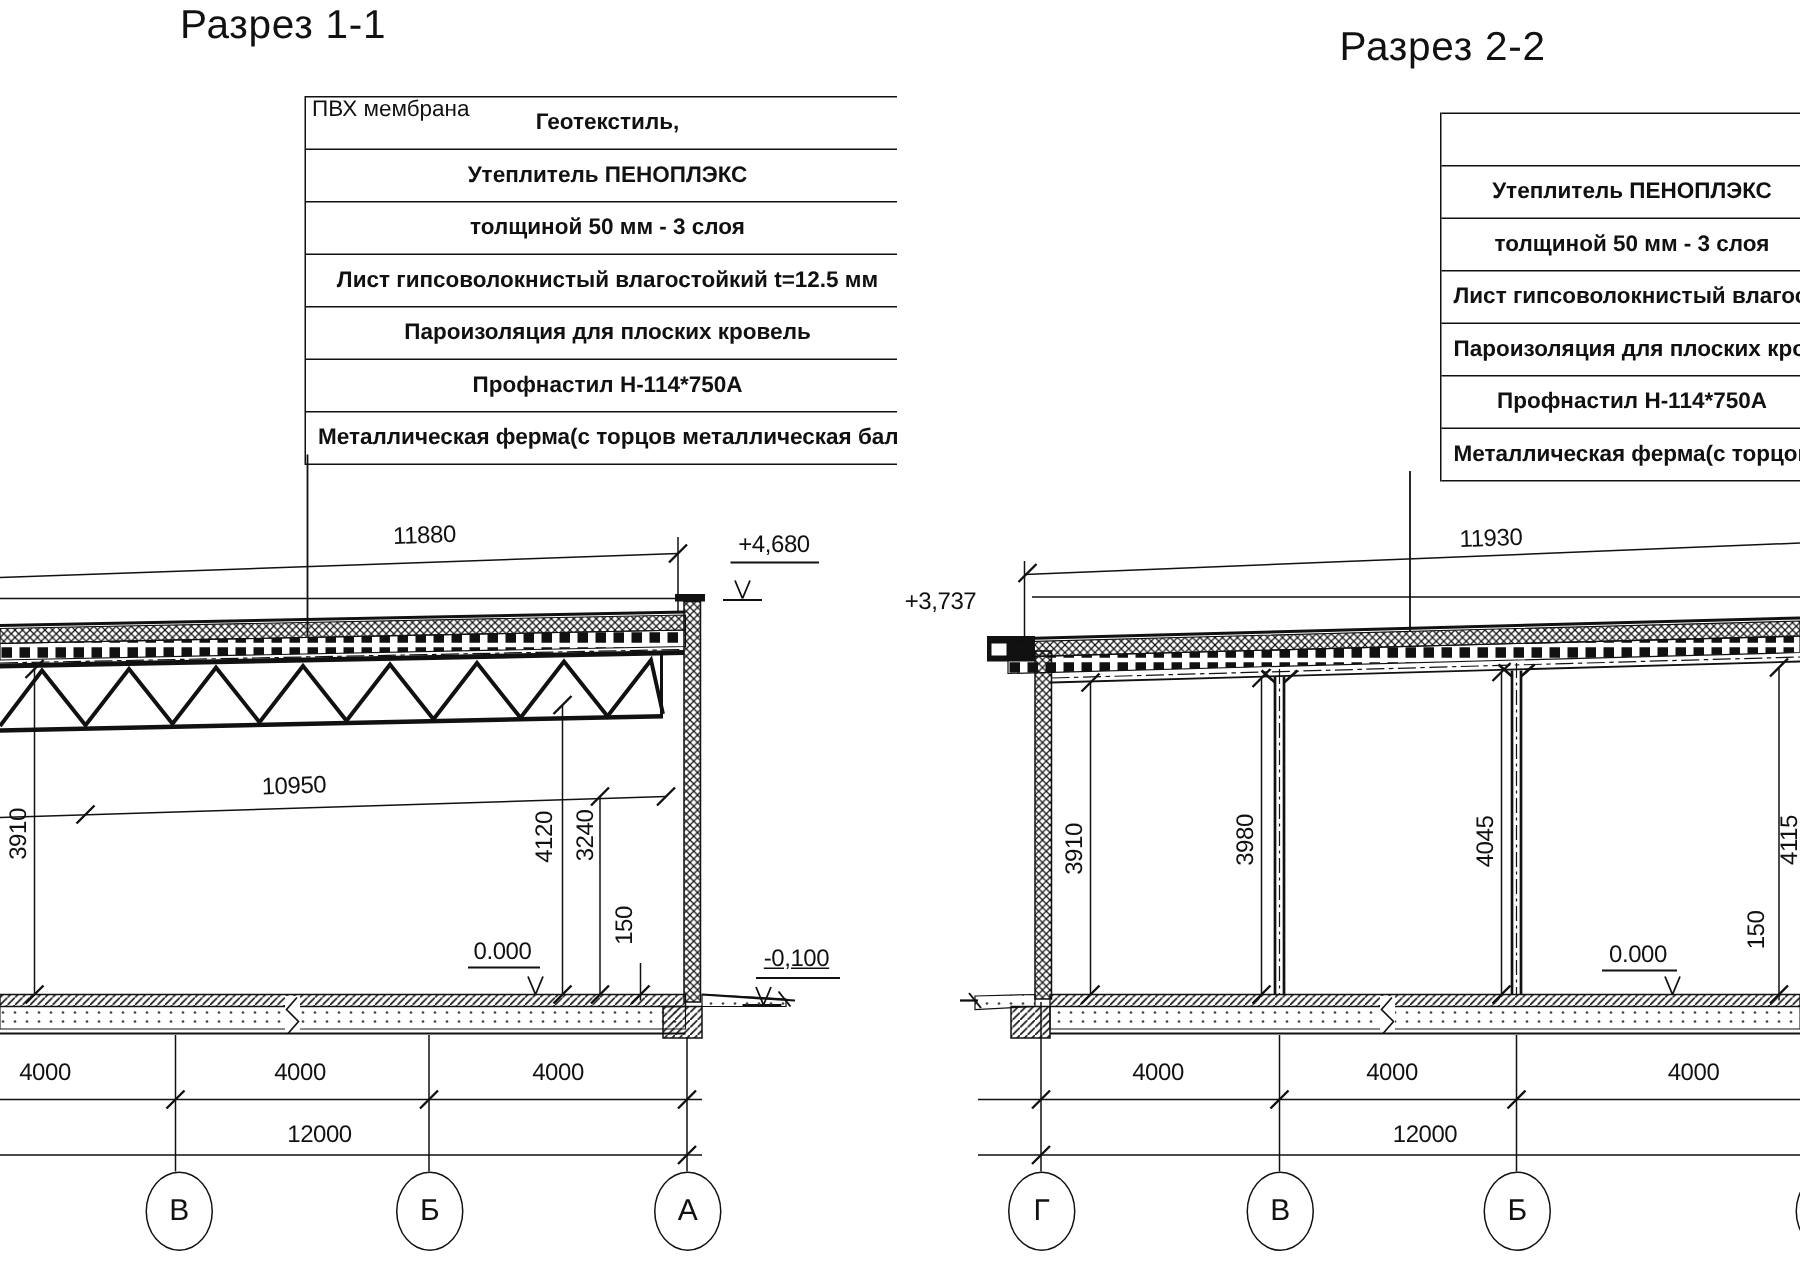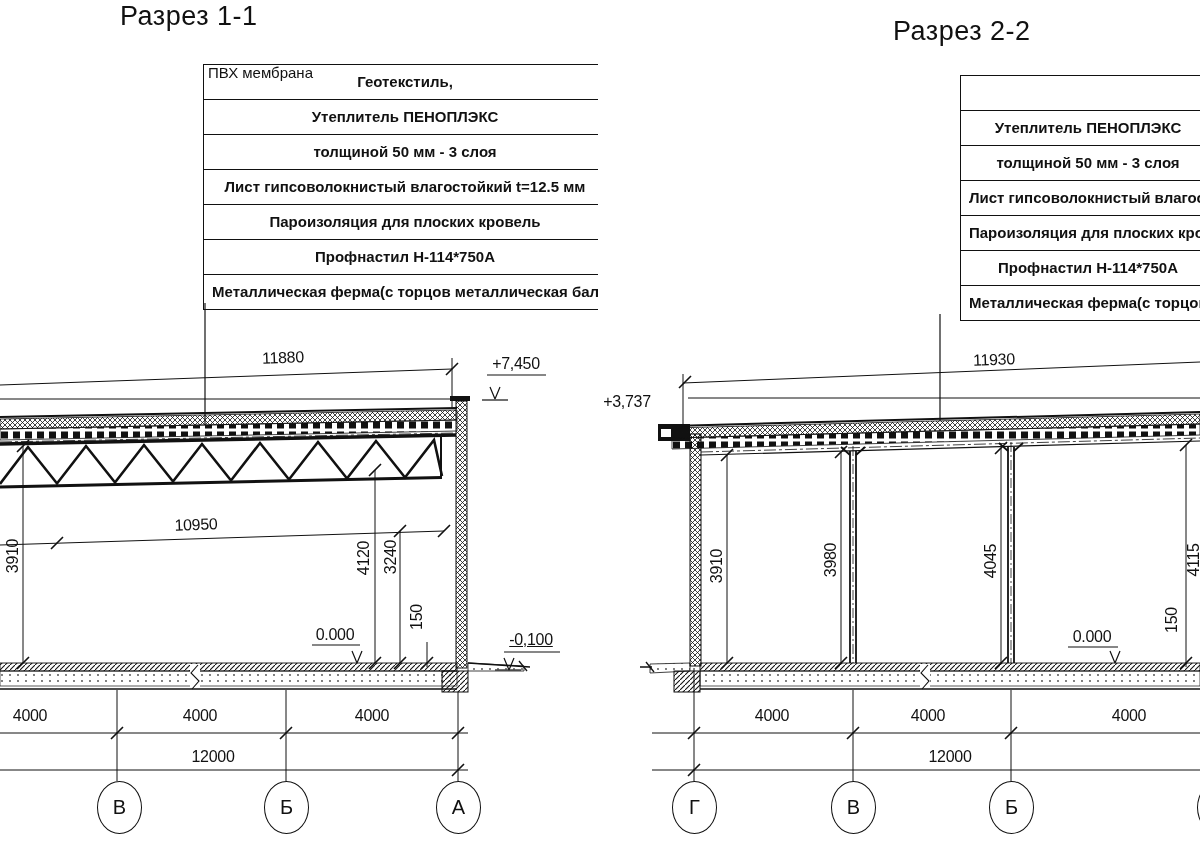--- a/index.html
+++ b/index.html
@@ -207,21 +207,21 @@
     <div class="crow">Утеплитель ПЕНОПЛЭКС</div>
     <div class="crow">толщиной 50 мм - 3 слоя</div>
     <div class="crow">Лист гипсоволокнистый влагостойкий t=12.5 мм</div>
     <div class="crow">Пароизоляция для плоских кровель</div>
     <div class="crow">Профнастил Н-114*750А</div>
     <div class="crow">Металлическая ферма(с торцов металлическая балка )</div>
   </div>
 
   <div class="lbl rot2" style="left:283px;top:358px;">11880</div>
   <div class="lbl rot2" style="left:196px;top:525px;">10950</div>
-  <div class="lbl" style="left:516px;top:364px;">+7,450</div>
+  <div class="lbl" style="left:516px;top:364px;">+4,680</div>
   <div class="lbl" style="left:335px;top:635px;">0.000</div>
   <div class="lbl" style="left:531px;top:640px;text-decoration:underline;">-0,100</div>
 
   <div class="lbl rot90" style="left:13px;top:556px;">3910</div>
   <div class="lbl rot90" style="left:364px;top:558px;">4120</div>
   <div class="lbl rot90" style="left:391px;top:557px;">3240</div>
   <div class="lbl rot90" style="left:417px;top:617px;">150</div>
 
   <div class="lbl" style="left:30px;top:716px;">4000</div>
   <div class="lbl" style="left:200px;top:716px;">4000</div>

